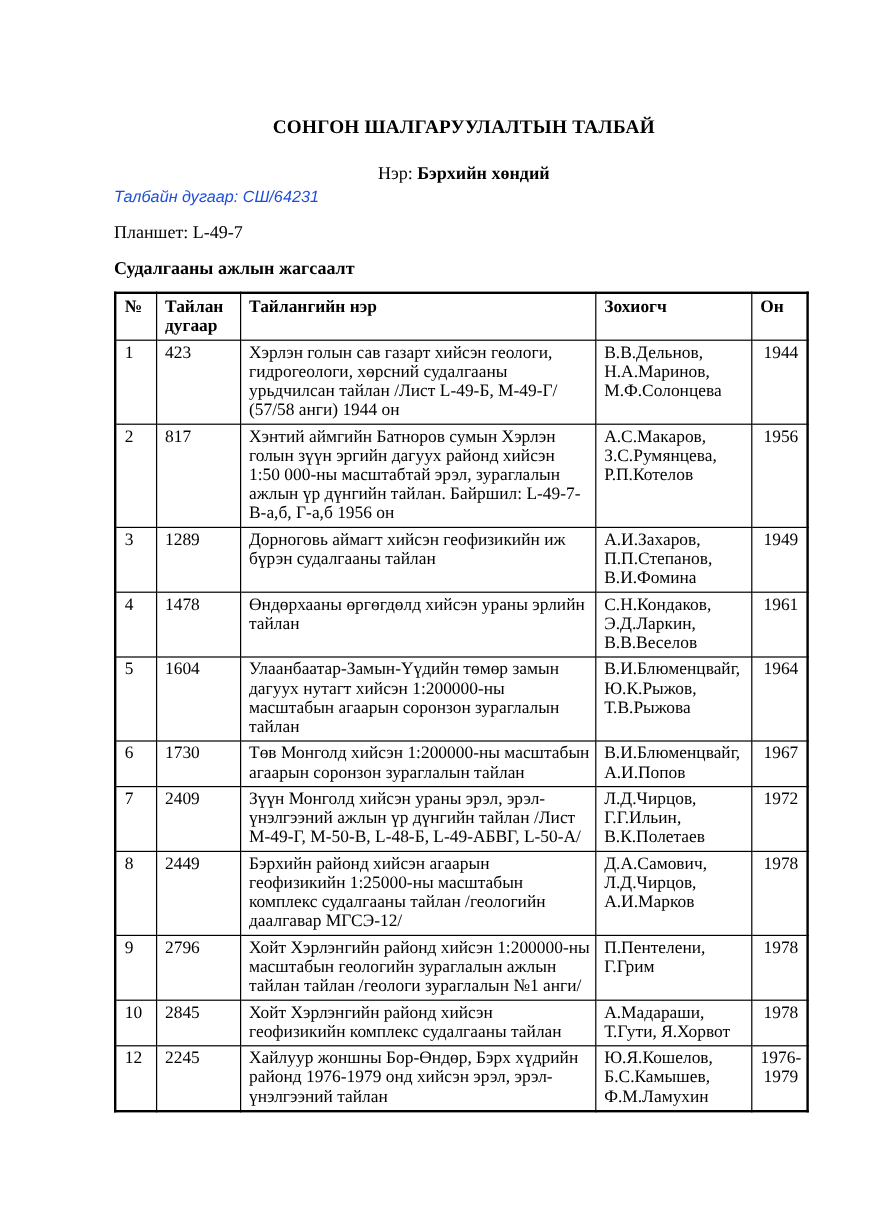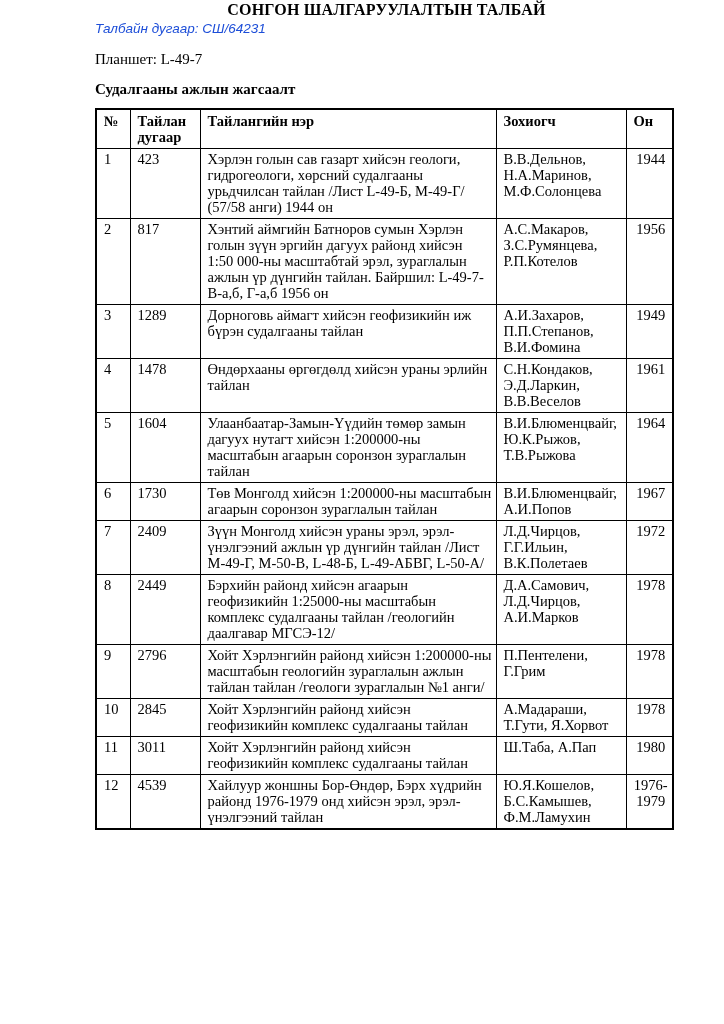--- a/index.html
+++ b/index.html
@@ -7,20 +7,21 @@
     width: 724px;
     height: 1024px;
     background: #ffffff;
     color: #000000;
     font-family: "Liberation Serif", serif;
     overflow: hidden;
   }
   .content {
     width: 583px;
     margin-left: 95px;
+    padding-top: 97px;
   }
   .doc-title {
     font-size: 16px;
     line-height: 19px;
     font-weight: bold;
     text-align: center;
     letter-spacing: 0.2px;
   }
   .name-line {
     margin-top: 20px;
@@ -74,20 +75,24 @@
   td.c-auth { padding-left: 4px; padding-right: 2px; }
   td.c-year { padding-left: 5px; padding-right: 2px; text-align: center; }
 </style>
 </head>
 <body>
 
 <div class="content">
 
   <div class="doc-title">СОНГОН ШАЛГАРУУЛАЛТЫН ТАЛБАЙ</div>
 
+  <div class="name-line">
+    <span>Нэр:</span>
+    <span class="val">Бэрхийн хөндий</span>
+  </div>
 
   <div class="area-line">Талбайн дугаар: СШ/64231</div>
 
   <div class="tablet-line">Планшет: L-49-7</div>
 
   <div class="list-heading">Судалгааны ажлын жагсаалт</div>
 
   <table class="report">
     <colgroup>
       <col style="width:34px">
@@ -170,29 +175,22 @@
     <td class="c-year">1978</td>
   </tr>
         <tr>
     <td class="c-no">10</td>
     <td class="c-rno">2845</td>
     <td class="c-name">Хойт Хэрлэнгийн районд хийсэн геофизикийн комплекс судалгааны тайлан</td>
     <td class="c-auth">А.Мадараши, Т.Гути, Я.Хорвот</td>
     <td class="c-year">1978</td>
   </tr>
         <tr>
-    <td class="c-no">11</td>
-    <td class="c-rno">3011</td>
-    <td class="c-name">Хойт Хэрлэнгийн районд хийсэн геофизикийн комплекс судалгааны тайлан</td>
-    <td class="c-auth">Ш.Таба, А.Пап</td>
-    <td class="c-year">1980</td>
-  </tr>
-        <tr>
     <td class="c-no">12</td>
-    <td class="c-rno">4539</td>
+    <td class="c-rno">2245</td>
     <td class="c-name">Хайлуур жоншны Бор-Өндөр, Бэрх хүдрийн районд 1976-1979 онд хийсэн эрэл, эрэл-үнэлгээний тайлан</td>
     <td class="c-auth">Ю.Я.Кошелов, Б.С.Камышев, Ф.М.Ламухин</td>
     <td class="c-year">1976-1979</td>
   </tr>
       </tbody>
   </table>
 
 </div>
 
 </body></html>

